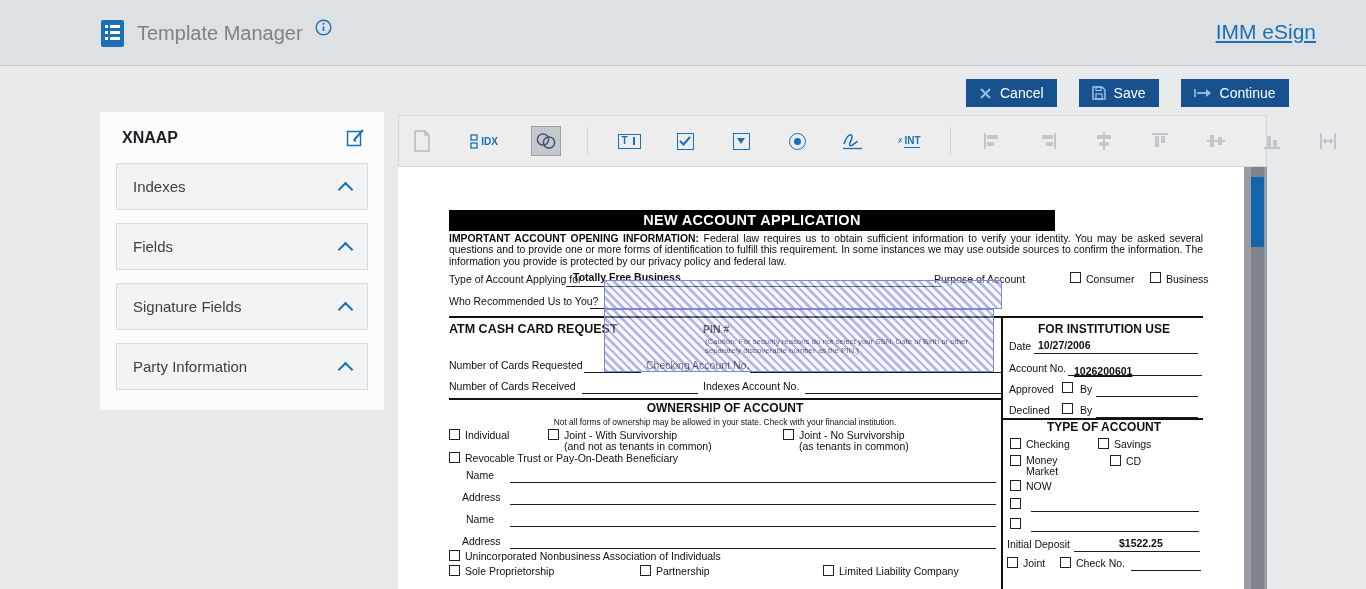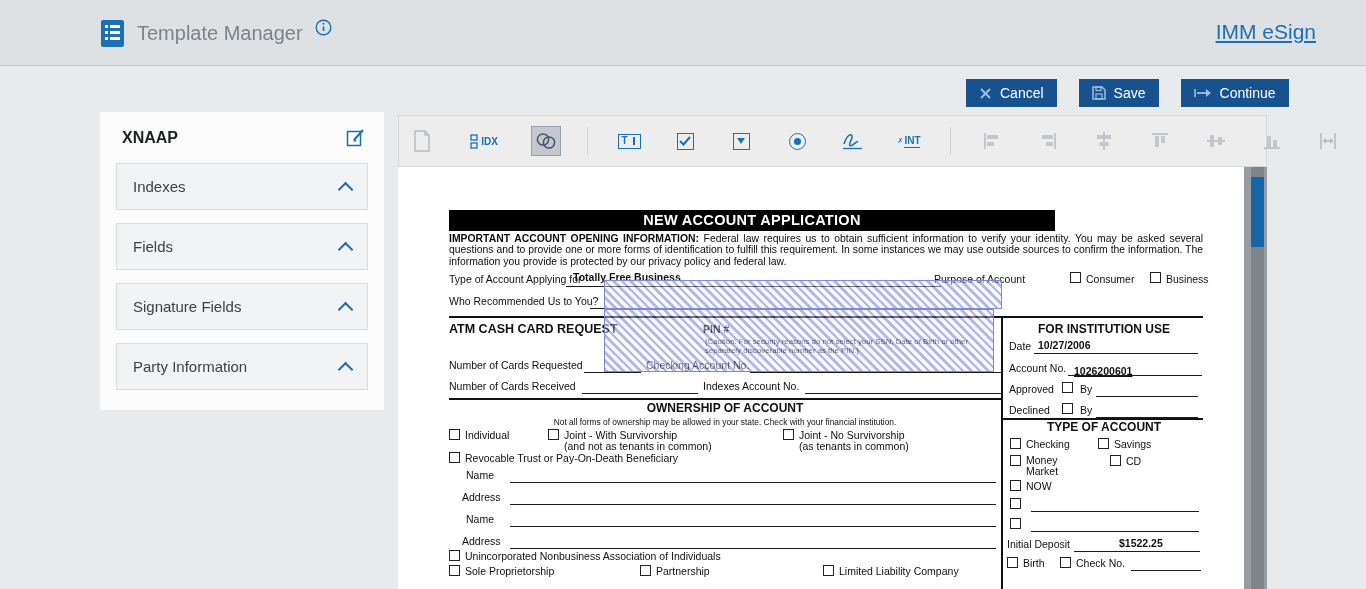--- a/index.html
+++ b/index.html
@@ -394,21 +394,21 @@
         <span class="cbx" style="left:612px;top:313px;"></span>
         <span class="t11" style="left:628px;top:313px;">NOW</span>
         <span class="cbx" style="left:612px;top:331px;"></span>
         <span class="u" style="left:633px;top:331px;width:168px;"></span>
         <span class="cbx" style="left:612px;top:351px;"></span>
         <span class="u" style="left:633px;top:351px;width:168px;"></span>
         <span class="t11" style="left:609px;top:371px;">Initial Deposit</span>
         <span class="u" style="left:676px;top:371px;width:126px;"></span>
         <span class="t11 b" style="left:684px;top:370px;margin-left:37px;">$1522.25</span>
         <span class="cbx" style="left:609px;top:390px;"></span>
-        <span class="t11" style="left:625px;top:390px;">Birth</span>
+        <span class="t11" style="left:625px;top:390px;">Joint</span>
         <span class="cbx" style="left:662px;top:390px;"></span>
         <span class="t11" style="left:678px;top:390px;">Check No.</span>
         <span class="u" style="left:733px;top:390px;width:70px;"></span>
 
       </div>
 
       <div class="vscroll">
         <div class="vthumb"></div>
       </div>
     </div>

